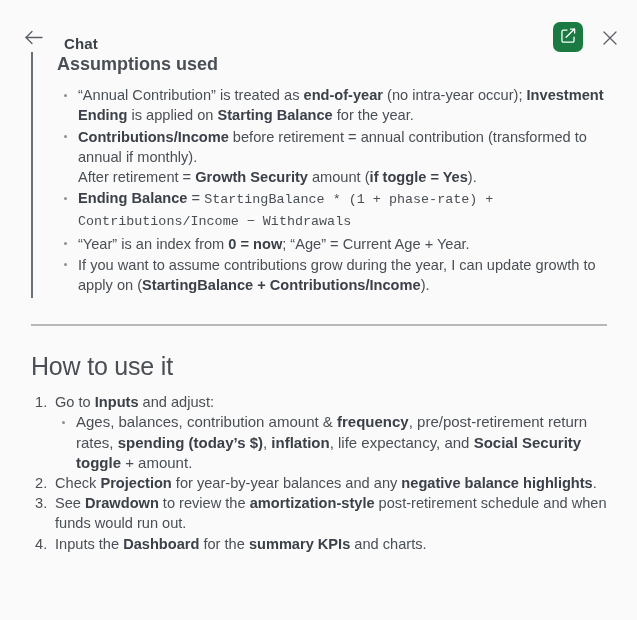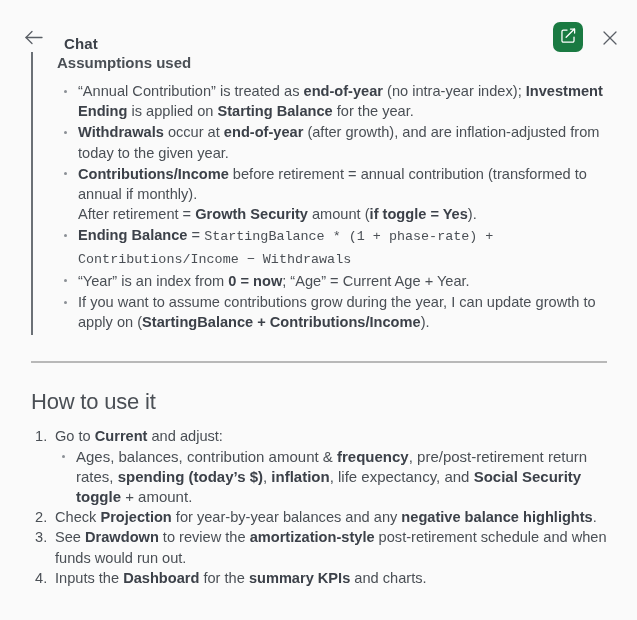--- a/index.html
+++ b/index.html
@@ -78,21 +78,21 @@
     overflow: hidden;
   }
 
   .quote {
     border-left: 2px solid #6b7076;
     padding: 0 0 0 24px;
     margin: 0;
     padding-bottom: 2px;
   }
   .quote-title {
-    font-size: 15px;
+    font-size: 18px;
     font-weight: bold;
     color: #4a4f55;
     margin: 0 0 8px 0;
     line-height: 1.4;
   }
 
   ul.bullets {
     list-style: none;
     margin: 0;
     padding: 0;
@@ -123,21 +123,21 @@
   }
 
   hr.divider {
     border: none;
     border-top: 2px solid #b8b8b8;
     margin: 26px 0 0 0;
     width: 576px;
   }
 
   h2.section-title {
-    font-size: 22px;
+    font-size: 25px;
     font-weight: normal;
     color: #4a4f55;
     margin: 26px 0 11px 0;
     letter-spacing: -.2px;
   }
 
   ol.steps {
     list-style: none;
     margin: 0;
     padding: 0;
@@ -213,34 +213,33 @@
       </svg>
     </span>
   </button>
 </div>
 
 <div class="content">
 
   <blockquote class="quote">
     <div class="quote-title">Assumptions used</div>
     <ul class="bullets" id="assumptions-list">
-        <li><span>“Annual Contribution” is treated as </span><b>end-of-year</b><span> (no intra-year index); </span><b>Investment Ending</b><span> is applied on </span><b>Starting Balance</b><span> for the year.</span></li>
-        <li><b>Withdrawals</b><span> occur at </span><b>end-of-year</b><span> (after growth), and are inflation-adjusted from today to the given year.</span></li>
+        <li><span>“Annual Contribution” is treated as </span><b>end-of-year</b><span> (no intra-year occur); </span><b>Investment Ending</b><span> is applied on </span><b>Starting Balance</b><span> for the year.</span></li>
         <li><b>Contributions/Income</b><span> before retirement = annual contribution (transformed to annual if monthly).</span><br><span>After retirement = </span><b>Growth Security</b><span> amount (</span><b>if toggle = Yes</b><span>).</span></li>
         <li><b>Ending Balance</b><span> = </span><code>StartingBalance * (1 + phase-rate) + Contributions/Income − Withdrawals</code></li>
         <li><span>“Year” is an index from </span><b>0 = now</b><span>; “Age” = Current Age + Year.</span></li>
         <li><span>If you want to assume contributions grow during the year, I can update growth to apply on (</span><b>StartingBalance + Contributions/Income</b><span>).</span></li>
       </ul>
   </blockquote>
 
   <hr class="divider">
 
   <h2 class="section-title">How to use it</h2>
   <ol class="steps" id="how-to-use-steps">
-      <li><span><span>Go to </span><b>Current</b><span> and adjust:</span></span><ul class="sub-bullets">
+      <li><span><span>Go to </span><b>Inputs</b><span> and adjust:</span></span><ul class="sub-bullets">
           <li><span>Ages, balances, contribution amount &amp; </span><b>frequency</b><span>, pre/post-retirement return rates, </span><b>spending (today’s $)</b><span>, </span><b>inflation</b><span>, life expectancy, and </span><b>Social Security toggle</b><span> + amount.</span></li>
         </ul></li>
       <li><span><span>Check </span><b>Projection</b><span> for year-by-year balances and any </span><b>negative balance highlights</b><span>.</span></span></li>
       <li><span><span>See </span><b>Drawdown</b><span> to review the </span><b>amortization-style</b><span> post-retirement schedule and when funds would run out.</span></span></li>
       <li><span><span>Inputs the </span><b>Dashboard</b><span> for the </span><b>summary KPIs</b><span> and charts.</span></span></li>
     </ol>
 
 </div>
 
 </body></html>

